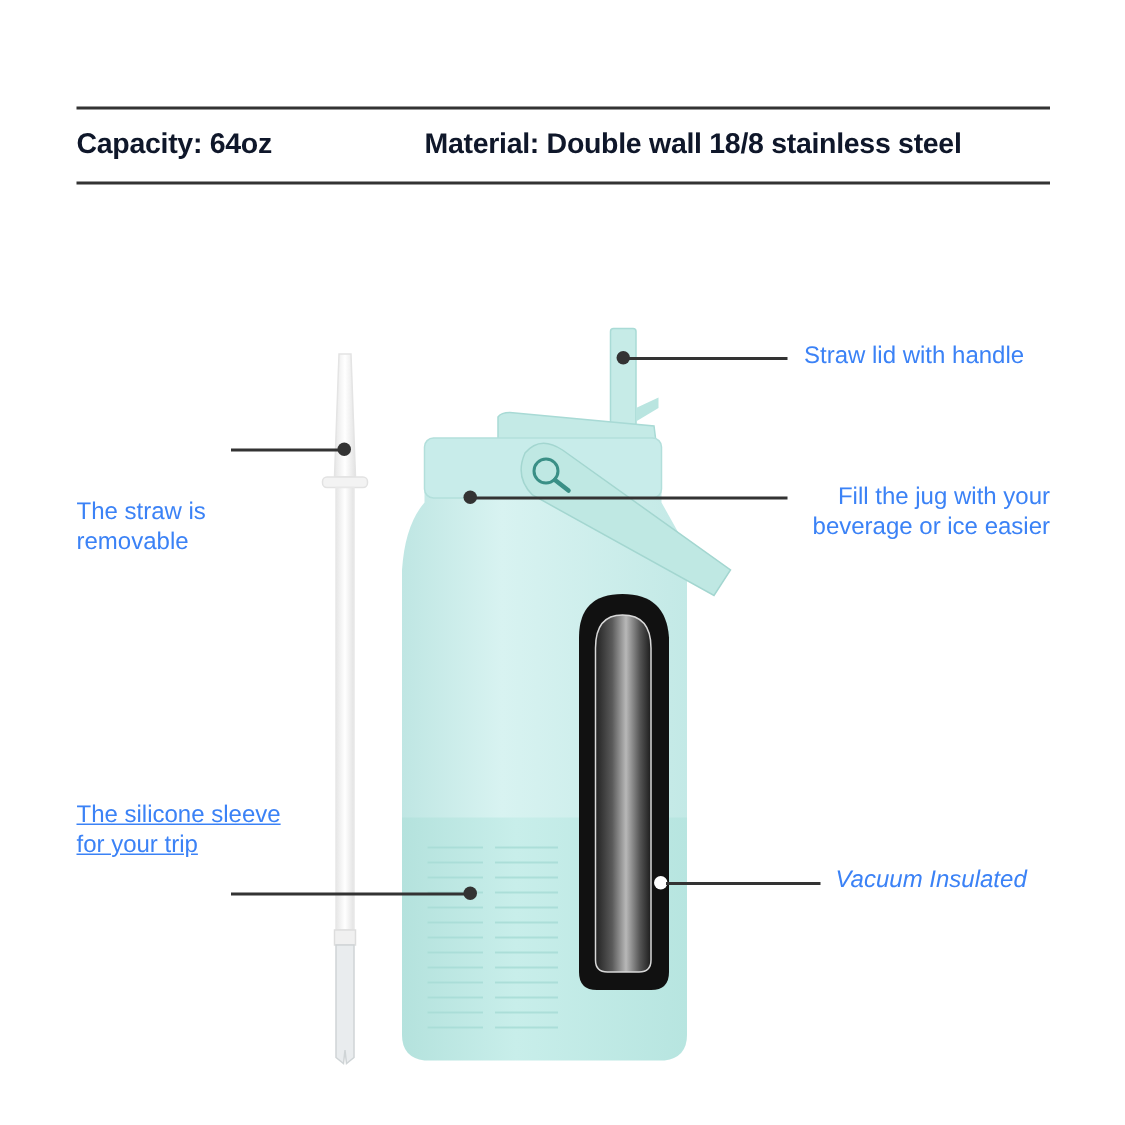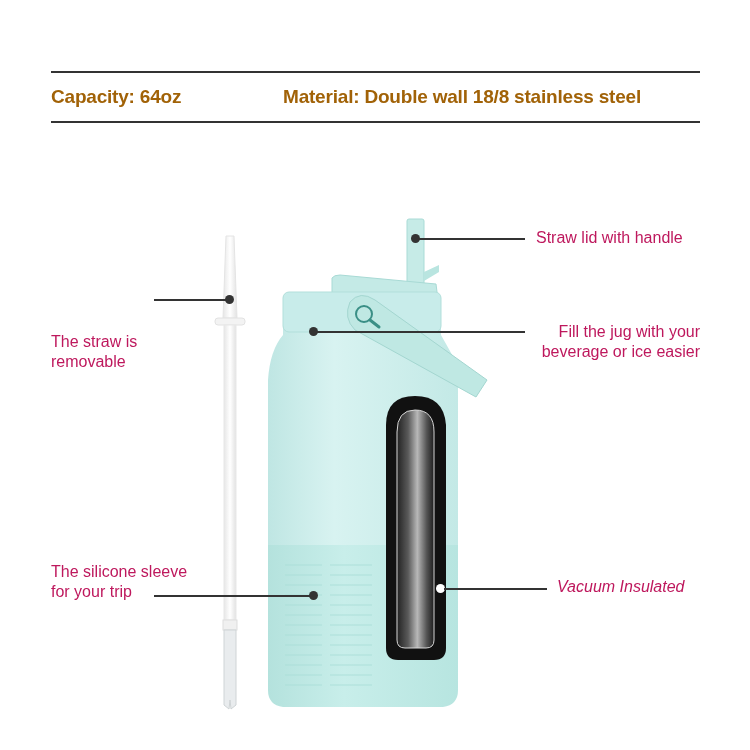--- a/index.html
+++ b/index.html
@@ -1,19 +1,19 @@
 <!DOCTYPE html>
 <html><head>
   <meta charset="utf-8">
   <style>
     html, body { margin:0; padding:0; background:#ffffff; }
     body { width:750px; height:750px; position:relative; overflow:hidden; font-family:"Liberation Sans", sans-serif; color:#333333; }
     .rule { position:absolute; left:51px; width:649px; height:2px; background:#333333; }
-    .spec { position:absolute; top:86px; font-size:19px; font-weight:bold; color:#a16207; letter-spacing:-0.2px; white-space:nowrap; }
-    .label { position:absolute; font-size:16px; line-height:20px; color:#be185d; white-space:nowrap; }
+    .spec { position:absolute; top:86px; font-size:19px; font-weight:bold; color:#0f172a; letter-spacing:-0.2px; white-space:nowrap; }
+    .label { position:absolute; font-size:16px; line-height:20px; color:#3b82f6; white-space:nowrap; }
     .label.right { text-align:right; }
     .leader { position:absolute; height:2px; background:#333333; }
     .dot { position:absolute; width:9px; height:9px; border-radius:50%; background:#333333; }
     .dot.white { background:#ffffff; }
     svg { position:absolute; left:0; top:0; }
   </style>
 </head>
 <body>
 
 <div class="rule" style="top:71px;"></div>
@@ -101,18 +101,18 @@
   <div>Vacuum Insulated</div>
 </div>
 
 <div class="label" style="left:51px; top:288px;margin-top:44px;">
   <div>The straw is</div>
   <div>removable</div>
 </div>
 <div class="leader" style="left:154px; top:299px; width:72px;"></div>
 <div class="dot" style="left:225px; top:295px;"></div>
 
-<div class="label" style="left:51px; top:562px;">
+<div class="label" style="left:51px; top:534px;text-decoration:underline;">
   <div>The silicone sleeve</div>
   <div>for your trip</div>
 </div>
 <div class="leader" style="left:154px; top:595px; width:156px;"></div>
 <div class="dot" style="left:309px; top:591px;"></div>
 
 </body></html>

